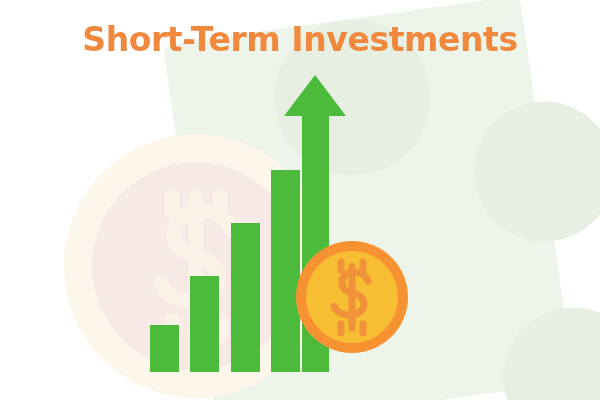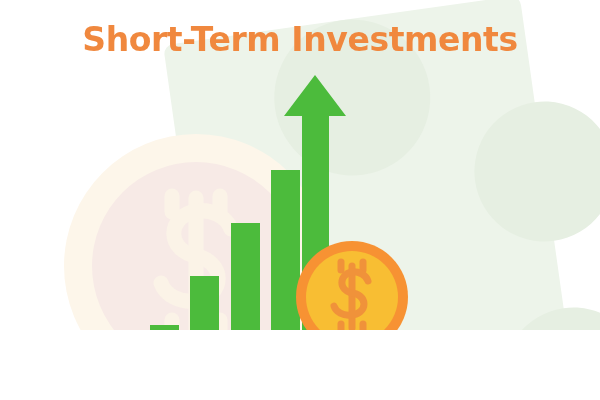--- a/index.html
+++ b/index.html
@@ -3,21 +3,21 @@
 <meta charset="utf-8">
 <style>
   html, body {
     margin: 0;
     padding: 0;
     background: #ffffff;
   }
   #stage {
     position: relative;
     width: 600px;
-    height: 330px;
+    height: 400px;
     background: #ffffff;
     overflow: hidden;
     font-family: "DejaVu Sans", sans-serif;
   }
   #bg-svg, #art-svg {
     position: absolute;
     left: 0;
     top: 0;
     width: 600px;
     height: 400px;

